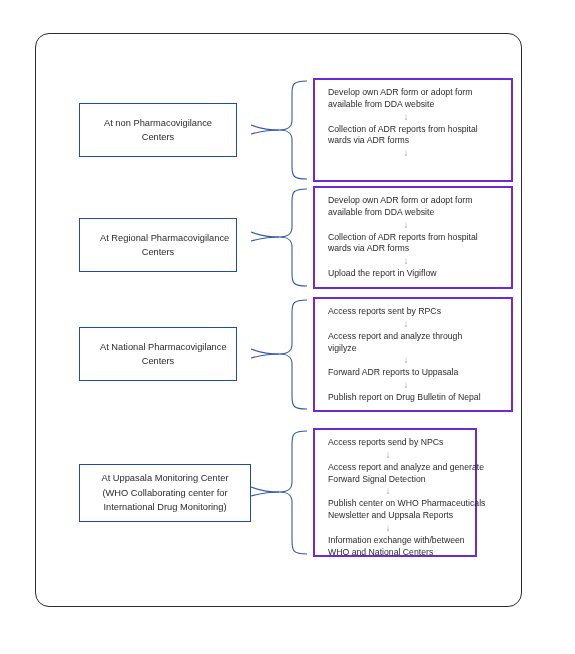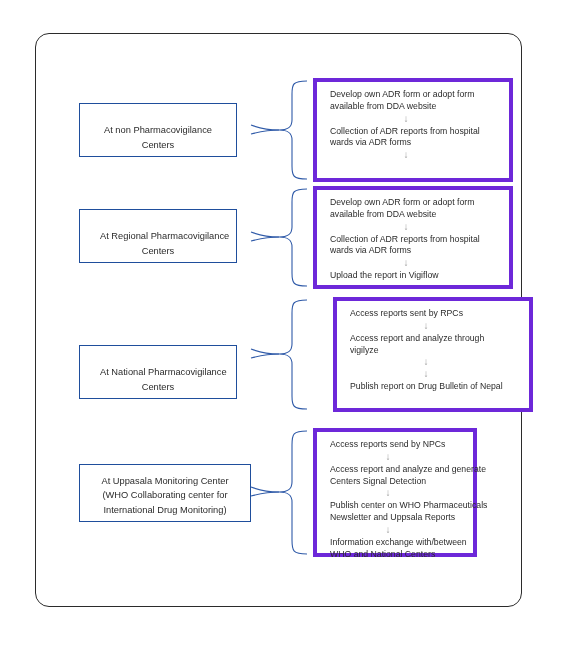--- a/index.html
+++ b/index.html
@@ -35,38 +35,38 @@
     background: #ffffff;
   }
 
   
   .stage-box {
     position: absolute;
     box-sizing: border-box;
     border: 1px solid #1f4e9c;
     background: #ffffff;
     display: flex;
-    align-items: flex-end;
+    align-items: center;
     justify-content: center;
     text-align: center;
     color: #2b2b2b;
     font-size: 9.3px;
     line-height: 1.55;
     padding: 4px 20px;
   }
   .stage-box .stage-lines {
     width: 100%;
   }
   .stage-box .stage-lines div { white-space: nowrap; }
 
   
   .detail-box {
     position: absolute;
     box-sizing: border-box;
-    border: 4px solid #6d28d9;
+    border: 2px solid #6d28d9;
     background: #ffffff;
     padding: 7px 27px 7px 13px;
     color: #2b2b2b;
     font-size: 8.7px;
     line-height: 1.36;
   }
   .step {
     color: #2b2b2b;
   }
   .step-line { white-space: nowrap; }
@@ -114,21 +114,21 @@
       <div class="step-line">available from DDA website</div>
     </div>
     <div class="arrow-sep">↓</div>
     <div class="step">
       <div class="step-line">Collection of ADR reports from hospital</div>
       <div class="step-line">wards via ADR forms</div>
     </div>
     <div class="arrow-sep">↓</div>
   </div>
 
-  <div class="stage-box" style="left:79px; top:209px; width:158px; height:54px;">
+  <div class="stage-box" style="left:79px; top:218px; width:158px; height:54px;">
     <div class="stage-lines">
       <div>At Regional Pharmacovigilance</div>
       <div>Centers</div>
     </div>
   </div>
 
   <div class="brace" style="left:249px; top:186px; width:62px; height:103px;">
     <svg width="62" height="103" viewBox="0 0 62 103">
       <path d="M58 3 C 44 3, 43 6, 43 16 L 43 41 C 43 49, 38 51, 30 51 C 38 51, 43 53, 43 61 L 43 87 C 43 97, 44 100, 58 100" fill="none" stroke="#2f5aa8" stroke-width="1.1"></path>
       <path d="M30 51 C 22 51, 10 49, 2 46" fill="none" stroke="#2f5aa8" stroke-width="1.1"></path>
@@ -145,46 +145,47 @@
     <div class="step">
       <div class="step-line">Collection of ADR reports from hospital</div>
       <div class="step-line">wards via ADR forms</div>
     </div>
     <div class="arrow-sep">↓</div>
     <div class="step">
       <div class="step-line">Upload the report in Vigiflow</div>
     </div>
   </div>
 
-  <div class="stage-box" style="left:79px; top:327px; width:158px; height:54px;margin-top:18px;">
+  <div class="stage-box" style="left:79px; top:327px; width:158px; height:54px;">
     <div class="stage-lines">
       <div>At National Pharmacovigilance</div>
       <div>Centers</div>
     </div>
   </div>
 
   <div class="brace" style="left:249px; top:297px; width:62px; height:115px;">
     <svg width="62" height="115" viewBox="0 0 62 115">
       <path d="M58 3 C 44 3, 43 6, 43 16 L 43 47 C 43 55, 38 57, 30 57 C 38 57, 43 59, 43 67 L 43 99 C 43 109, 44 112, 58 112" fill="none" stroke="#2f5aa8" stroke-width="1.1"></path>
       <path d="M30 57 C 22 57, 10 55, 2 52" fill="none" stroke="#2f5aa8" stroke-width="1.1"></path>
       <path d="M30 57 C 22 57, 10 59, 2 61" fill="none" stroke="#2f5aa8" stroke-width="1.1"></path>
     </svg>
   </div>
 
-  <div class="detail-box" style="left:313px; top:297px; width:200px; height:115px;margin-left:20px;">
+  <div class="detail-box" style="left:313px; top:297px; width:200px; height:115px;">
     <div class="step">
       <div class="step-line">Access reports sent by RPCs</div>
     </div>
     <div class="arrow-sep">↓</div>
     <div class="step">
       <div class="step-line">Access report and analyze through</div>
       <div class="step-line">vigilyze</div>
     </div>
     <div class="arrow-sep">↓</div>
     <div class="step">
+      <div class="step-line">Forward ADR reports to Uppasala</div>
     </div>
     <div class="arrow-sep">↓</div>
     <div class="step">
       <div class="step-line">Publish report on Drug Bulletin of Nepal</div>
     </div>
   </div>
 
   <div class="stage-box" style="left:79px; top:464px; width:172px; height:58px;">
     <div class="stage-lines">
       <div>At Uppasala Monitoring Center</div>
@@ -201,21 +202,21 @@
     </svg>
   </div>
 
   <div class="detail-box" style="left:313px; top:428px; width:164px; height:129px;">
     <div class="step">
       <div class="step-line">Access reports send by NPCs</div>
     </div>
     <div class="arrow-sep">↓</div>
     <div class="step">
       <div class="step-line">Access report and analyze and generate</div>
-      <div class="step-line">Centers Signal Detection</div>
+      <div class="step-line">Forward Signal Detection</div>
     </div>
     <div class="arrow-sep">↓</div>
     <div class="step">
       <div class="step-line">Publish center on WHO Pharmaceuticals</div>
       <div class="step-line">Newsletter and Uppsala Reports</div>
     </div>
     <div class="arrow-sep">↓</div>
     <div class="step">
       <div class="step-line">Information exchange with/between</div>
       <div class="step-line">WHO and National Centers</div>

